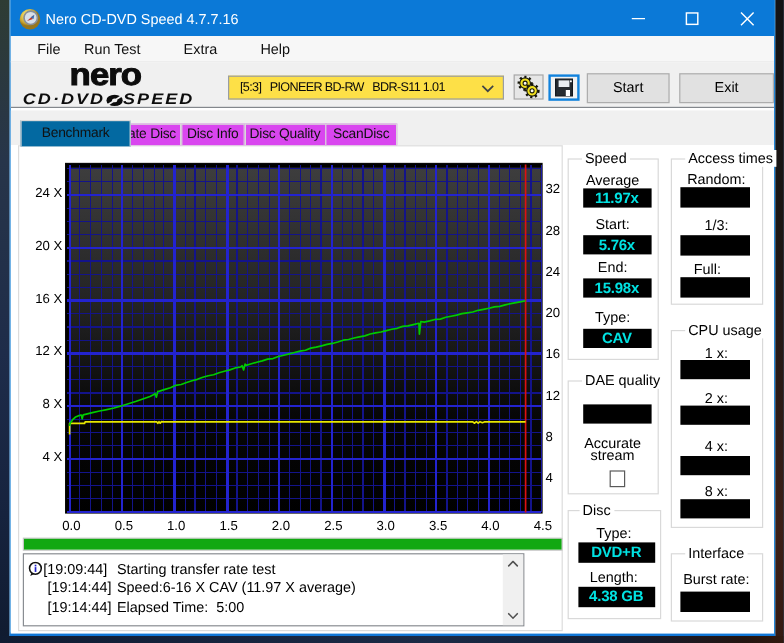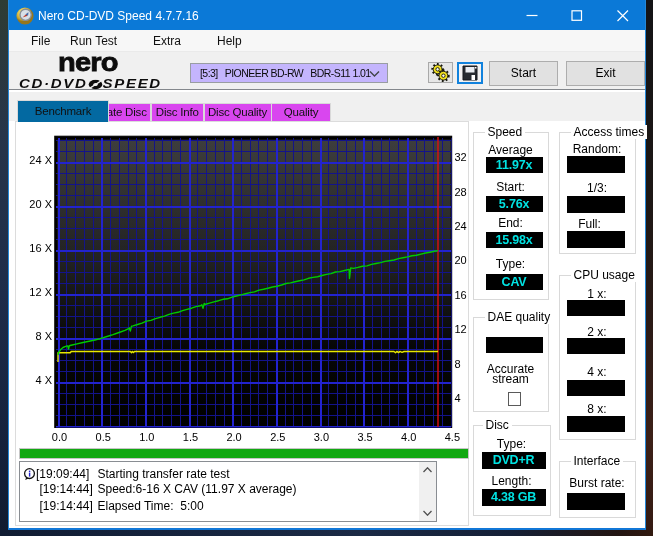--- a/index.html
+++ b/index.html
@@ -10,21 +10,21 @@
 #deskR { left:646px; top:0; width:7px; height:536px;
   background:linear-gradient(180deg,#131315 0%,#1c1715 35%,#2a1a16 60%,#3c2018 82%,#341a12 100%); }
 #deskB { left:0; top:530px; width:653px; height:6px;
   background:linear-gradient(90deg,#101c32 0%,#16243e 30%,#1b2a45 55%,#141f36 78%,#241511 95%,#31190f 100%); }
 #win { left:8px; top:0; width:638px; height:530px; background:#ffffff;
   border-left:1px solid #2588d8; border-right:1.5px solid #2588d8; border-bottom:2.5px solid #1177d7; }
 .band { left:0; width:636px; }
 .mi { top:34px; font-size:12px; color:#111; }
 .tab { background:#d946ef; border:1px solid #d9d9d9; border-bottom:none;
   font-size:11.5px; letter-spacing:-0.2px; color:#111; text-align:center; z-index:3; top:103px; height:17.5px; line-height:16px; }
-#combo { left:181px; top:62.5px; width:198px; height:20px; background:#c4b5fd; border:1px solid #999da2;
+#combo { left:181px; top:62.5px; width:230px; height:20px; background:#fde047; border:1px solid #999da2;
   font-size:10.5px; color:#0b0b0b; line-height:18px; letter-spacing:-0.55px; padding-left:9px; white-space:nowrap; }
 .pbtn { background:#e1e1e1; border:1px solid #adadad; font-size:12px; color:#000; text-align:center; line-height:23px; }
 .gb { border:1px solid #d9d9d9; z-index:2; }
 .gb > span { position:absolute; top:-8px; left:11px; background:#fff; padding:0 3px; font-size:12px; color:#000; white-space:nowrap; }
 .lab { font-size:12px; color:#000; text-align:center; white-space:nowrap; z-index:2; }
 .lcd { background:#000; color:#00e2e2; font-weight:bold; font-size:12.5px; letter-spacing:-0.2px; text-align:center; z-index:2; }
 #logbox { left:10px; top:461px; width:418px; height:61px; border:1px solid #898d92; background:#fff; font-size:12px; color:#000; z-index:2; }
 .lrow { position:absolute; left:0; width:420px; white-space:nowrap; }
 .t1 { position:absolute; left:19.5px; } .t2 { position:absolute; left:77.5px; }
 </style></head>
@@ -97,21 +97,21 @@
     <rect x="3.5" y="2" width="9" height="5.5" fill="#e9edf2"></rect>
     <rect x="9.5" y="10" width="3.5" height="5" fill="#fff"></rect>
     <rect x="13" y="2" width="1.5" height="1.5" fill="#fff"></rect>
   </svg>
 </div>
 <div class="abs pbtn" style="left:480px;top:60.5px;width:69px;height:25px">Start</div>
 <div class="abs pbtn" style="left:557px;top:60.5px;width:79px;height:25px">Exit</div>
 <div class="abs tab" style="left:75.5px;width:66.5px">Create Disc</div>
 <div class="abs tab" style="left:142px;width:52.5px">Disc Info</div>
 <div class="abs tab" style="left:194.5px;width:68px">Disc Quality</div>
-<div class="abs tab" style="left:262px;width:60px">Quality</div>
+<div class="abs tab" style="left:262px;width:60px">ScanDisc</div>
 <div class="abs tab" style="left:8px;top:100px;width:92px;height:21.8px;background:#0369a1;z-index:4;line-height:20px">Benchmark</div>
 <svg class="abs" style="left:0;top:0;z-index:2" width="638" height="529" viewBox="0 0 638 529">
 <defs>
         <linearGradient id="plotbg" x1="0" y1="0" x2="0" y2="1">
           <stop offset="0" stop-color="#3e3e3e"></stop>
           <stop offset="0.42" stop-color="#222222"></stop>
           <stop offset="0.72" stop-color="#070707"></stop>
           <stop offset="1" stop-color="#000"></stop>
         </linearGradient>
         <clipPath id="pc">

